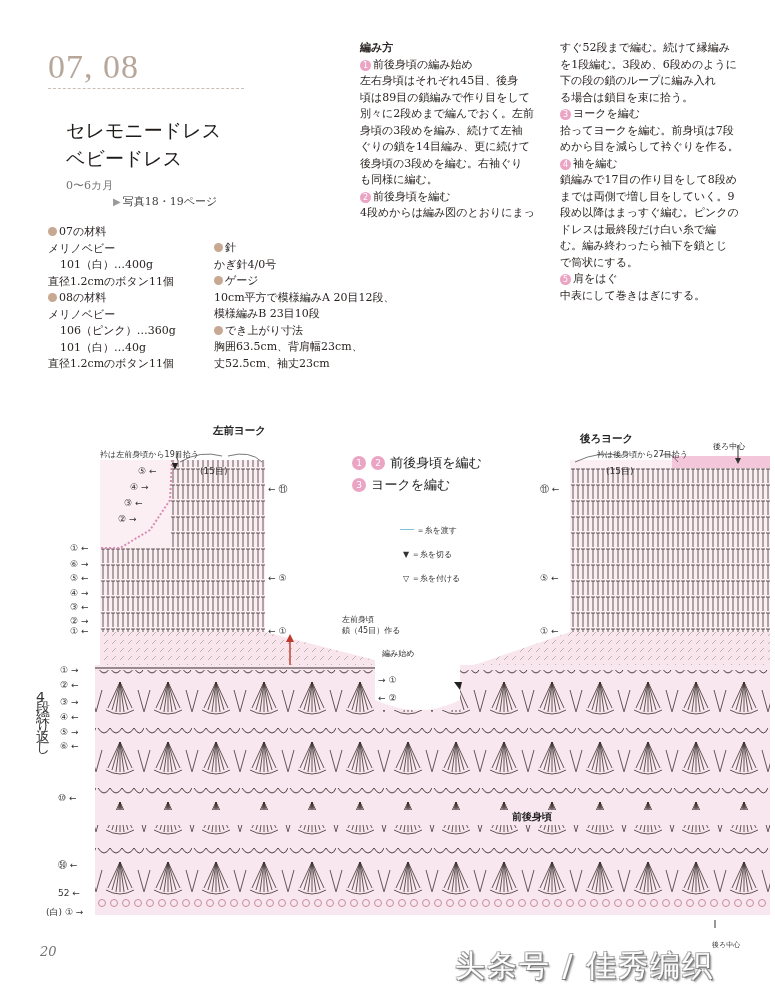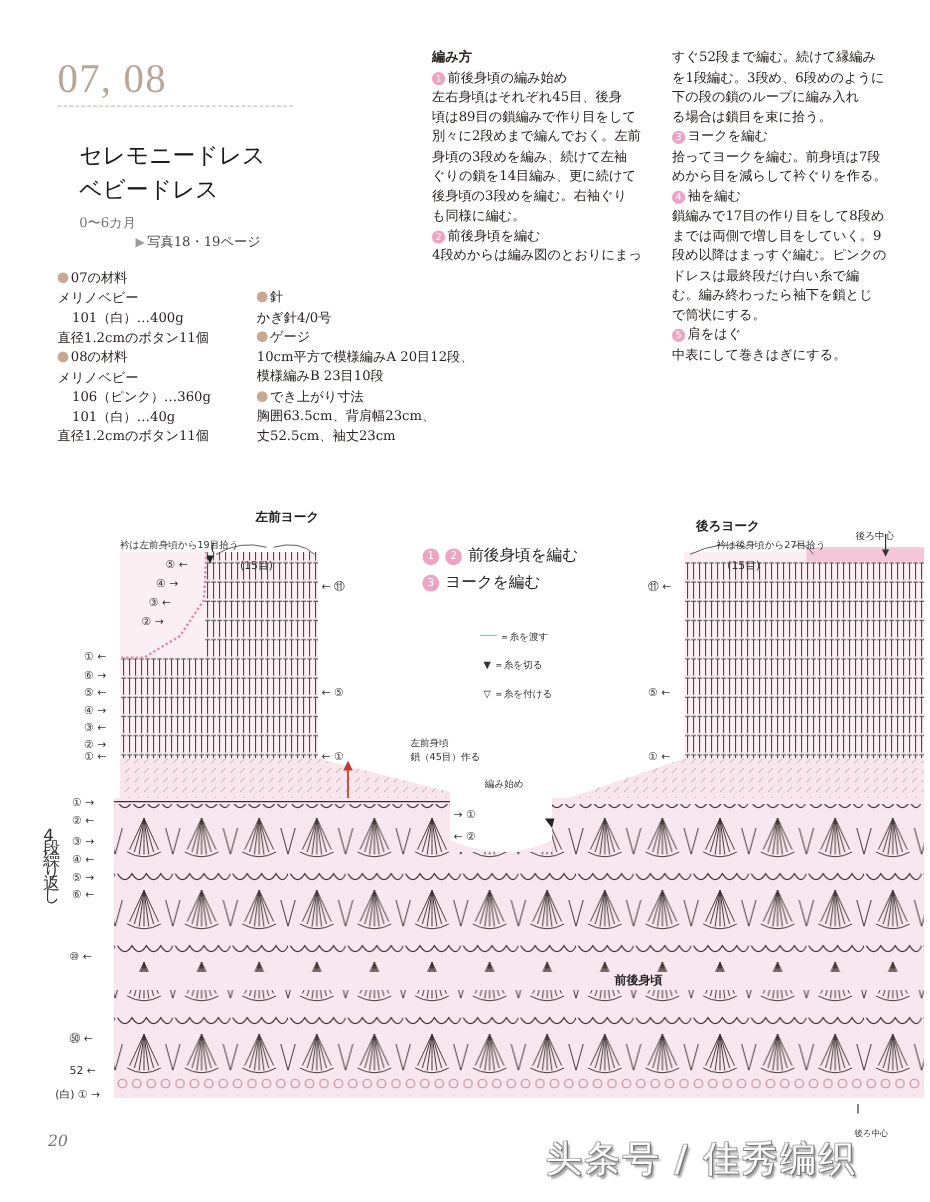--- a/index.html
+++ b/index.html
@@ -193,21 +193,21 @@
 </div>
 <div class="abs small" style="left:403px;top:573px">
   <span>▽</span>
   <span>＝糸を付ける</span>
 </div>
 
 <div class="abs small" style="left:342px;top:614px">
   <div>左前身頃</div>
   <div>鎖（45目）作る</div>
 </div>
-<div class="abs small" style="left:404px;top:648px">編み始め</div>
+<div class="abs small" style="left:382px;top:648px">編み始め</div>
 <div class="abs small" style="left:378px;top:675px;font-size:9px">→ <span>①</span></div>
 <div class="abs small" style="left:378px;top:693px;font-size:9px">← <span>②</span></div>
 
 <div class="abs rowlbl" style="left:138px;top:466px"><span>⑤</span> ←</div>
 <div class="abs rowlbl" style="left:130px;top:482px"><span>④</span> →</div>
 <div class="abs rowlbl" style="left:124px;top:498px"><span>③</span> ←</div>
 <div class="abs rowlbl" style="left:118px;top:514px"><span>②</span> →</div>
 <div class="abs rowlbl" style="left:70px;top:543px"><span>①</span> ←</div>
 <div class="abs rowlbl" style="left:70px;top:559px"><span>⑥</span> →</div>
 <div class="abs rowlbl" style="left:70px;top:573px"><span>⑤</span> ←</div>

